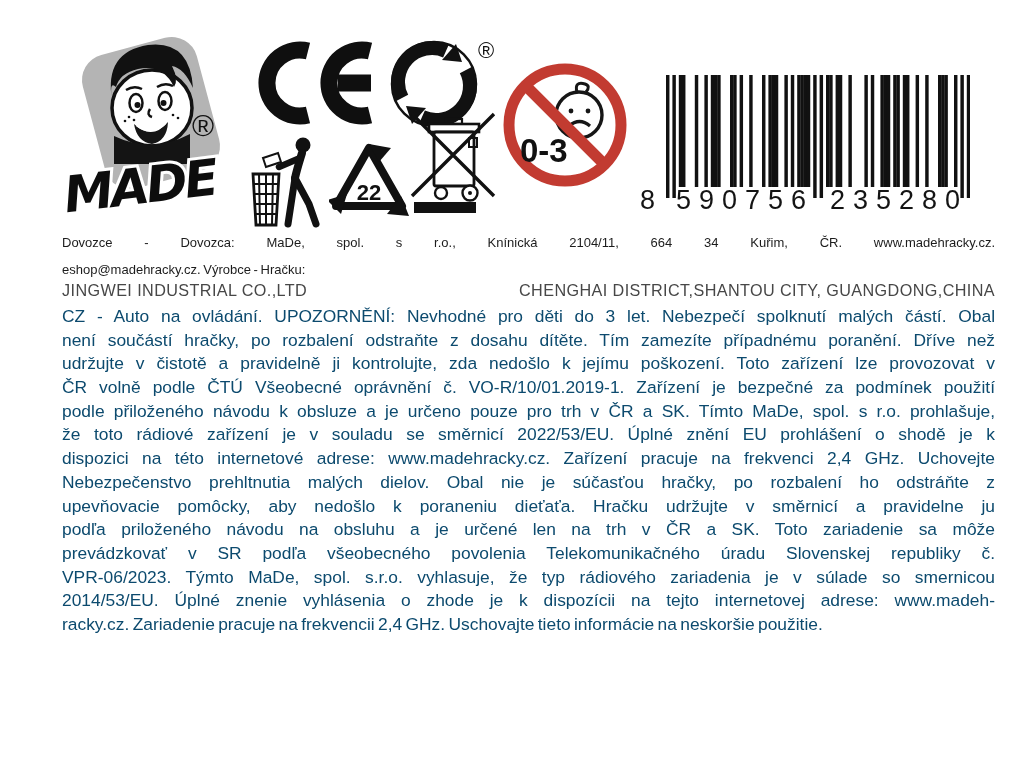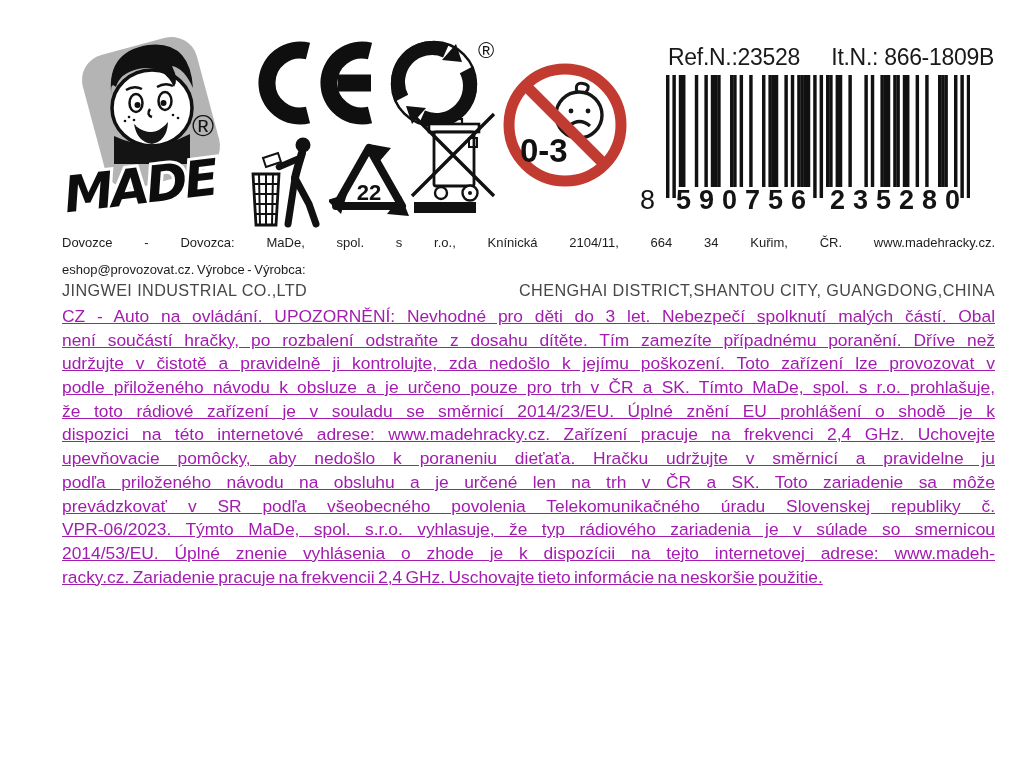--- a/index.html
+++ b/index.html
@@ -20,31 +20,31 @@
   .weee{left:406px;top:112px;width:94px;height:102px;}
   .agewarn{left:498px;top:58px;width:134px;height:134px;text-align:center;}
 
   
   .bc-block{left:640px;top:42px;width:366px;height:180px;}
   .bc-ref{left:28px;top:2px;width:326px;display:flex;justify-content:space-between;
           font-size:23px;letter-spacing:-0.3px;color:#191919;}
   .bc-bars{left:26px;top:33px;}
   .bc-digit{font-size:27px;letter-spacing:0;color:#141414;top:143px;}
   .bc-lead{left:0px;}
-  .bc-g{width:138px;text-align:center;letter-spacing:8px;font-weight:bold;}
+  .bc-g{width:138px;text-align:center;letter-spacing:8px;}
   .bc-g1{left:36px;}
   .bc-g2{left:190px;}
 
   
   .txt{left:62px;width:933px;}
   .imp{top:229px;font-size:13px;line-height:27px;word-spacing:-1px;}
   .imp-l1{text-align:justify;text-align-last:justify;}
   .manuf{top:281px;display:flex;justify-content:space-between;
          font-size:16.2px;color:#474747;letter-spacing:0.4px;}
-  .bodytxt{top:305px;font-size:17.4px;line-height:23.7px;word-spacing:-1.5px;color:#a21caf;text-decoration:underline;}
+  .bodytxt{top:305px;font-size:17.4px;line-height:23.7px;word-spacing:-1.5px;color:#0c4a6e;}
   .body-line{height:23.7px;text-align:justify;text-align-last:justify;white-space:nowrap;}
   .body-line.lastline{text-align-last:left;}
   .body-line{white-space:normal;}
 </style>
 </head>
 <body>
 
 <div class="abs logo">
   <svg width="185" height="205" viewBox="0 0 185 205">
     <rect x="32" y="20" width="118" height="138" rx="26" fill="#b4b4b4" transform="rotate(-15 91 89)"></rect>
@@ -134,24 +134,20 @@
     <circle cx="73" cy="53" r="2.4" fill="#161616"></circle>
     <circle cx="90" cy="53" r="2.4" fill="#161616"></circle>
     <path d="M 71 68 Q 81.5 59 92 68" fill="none" stroke="#161616" stroke-width="3.2"></path>
     <path d="M 27.5 27.5 L 106.5 106.5" stroke="#c23b31" stroke-width="11"></path>
     <circle cx="67" cy="67" r="56" fill="none" stroke="#c23b31" stroke-width="11"></circle>
     <text x="22" y="104" font-family="Liberation Sans, sans-serif" font-size="33" font-weight="bold" fill="#111">0-3</text>
   </svg>
 </div>
 
 <div class="abs bc-block">
-  <div class="abs bc-ref">
-    <span>Ref.N.:23528</span>
-    <span>It.N.: 866-1809B</span>
-  </div>
   <svg class="abs bc-bars" width="304" height="124" viewBox="0 0 304 124">
       <rect x="0.0" y="0" width="3.45" height="123" fill="#111"></rect>
       <rect x="6.4" y="0" width="3.45" height="123" fill="#111"></rect>
       <rect x="12.8" y="0" width="3.45" height="112" fill="#111"></rect>
       <rect x="16.0" y="0" width="3.45" height="112" fill="#111"></rect>
       <rect x="28.8" y="0" width="3.45" height="112" fill="#111"></rect>
       <rect x="38.4" y="0" width="3.45" height="112" fill="#111"></rect>
       <rect x="44.8" y="0" width="3.45" height="112" fill="#111"></rect>
       <rect x="48.0" y="0" width="3.45" height="112" fill="#111"></rect>
       <rect x="51.2" y="0" width="3.45" height="112" fill="#111"></rect>
@@ -194,34 +190,36 @@
       <rect x="294.4" y="0" width="3.45" height="123" fill="#111"></rect>
       <rect x="300.8" y="0" width="3.45" height="123" fill="#111"></rect>
     </svg>
   <span class="abs bc-digit bc-lead">8</span>
   <span class="abs bc-digit bc-g bc-g1">590756</span>
   <span class="abs bc-digit bc-g bc-g2">235280</span>
 </div>
 
 <div class="abs txt imp">
   <div class="imp-l1">Dovozce - Dovozca: MaDe, spol. s r.o., Knínická 2104/11, 664 34 Kuřim, ČR. www.madehracky.cz.</div>
-  <div>eshop@provozovat.cz. Výrobce - Výrobca:</div>
+  <div>eshop@madehracky.cz. Výrobce - Hračku:</div>
 </div>
 
 <div class="abs txt manuf">
   <span>JINGWEI INDUSTRIAL CO.,LTD</span>
   <span>CHENGHAI DISTRICT,SHANTOU CITY, GUANGDONG,CHINA</span>
 </div>
 
 <div class="abs txt bodytxt">
   <div class="body-line">CZ - Auto na ovládání. UPOZORNĚNÍ: Nevhodné pro děti do 3 let. Nebezpečí spolknutí malých částí. Obal</div>
   <div class="body-line">není součástí hračky, po rozbalení odstraňte z dosahu dítěte. Tím zamezíte případnému poranění. Dříve než</div>
   <div class="body-line">udržujte v čistotě a pravidelně ji kontrolujte, zda nedošlo k jejímu poškození. Toto zařízení lze provozovat v</div>
+  <div class="body-line">ČR volně podle ČTÚ Všeobecné oprávnění č. VO-R/10/01.2019-1. Zařízení je bezpečné za podmínek použití</div>
   <div class="body-line">podle přiloženého návodu k obsluze a je určeno pouze pro trh v ČR a SK. Tímto MaDe, spol. s r.o. prohlašuje,</div>
-  <div class="body-line">že toto rádiové zařízení je v souladu se směrnicí 2014/23/EU. Úplné znění EU prohlášení o shodě je k</div>
+  <div class="body-line">že toto rádiové zařízení je v souladu se směrnicí 2022/53/EU. Úplné znění EU prohlášení o shodě je k</div>
   <div class="body-line">dispozici na této internetové adrese: www.madehracky.cz. Zařízení pracuje na frekvenci 2,4 GHz. Uchovejte</div>
+  <div class="body-line">Nebezpečenstvo prehltnutia malých dielov. Obal nie je súčasťou hračky, po rozbalení ho odstráňte z</div>
   <div class="body-line">upevňovacie pomôcky, aby nedošlo k poraneniu dieťaťa. Hračku udržujte v směrnicí a pravidelne ju</div>
   <div class="body-line">podľa priloženého návodu na obsluhu a je určené len na trh v ČR a SK. Toto zariadenie sa môže</div>
   <div class="body-line">prevádzkovať v SR podľa všeobecného povolenia Telekomunikačného úradu Slovenskej republiky č.</div>
   <div class="body-line">VPR-06/2023. Týmto MaDe, spol. s.r.o. vyhlasuje, že typ rádiového zariadenia je v súlade so smernicou</div>
   <div class="body-line">2014/53/EU. Úplné znenie vyhlásenia o zhode je k dispozícii na tejto internetovej adrese: www.madeh-</div>
   <div class="body-line lastline">racky.cz. Zariadenie pracuje na frekvencii 2,4 GHz. Uschovajte tieto informácie na neskoršie použitie.</div>
 </div>
 
 </body></html>

